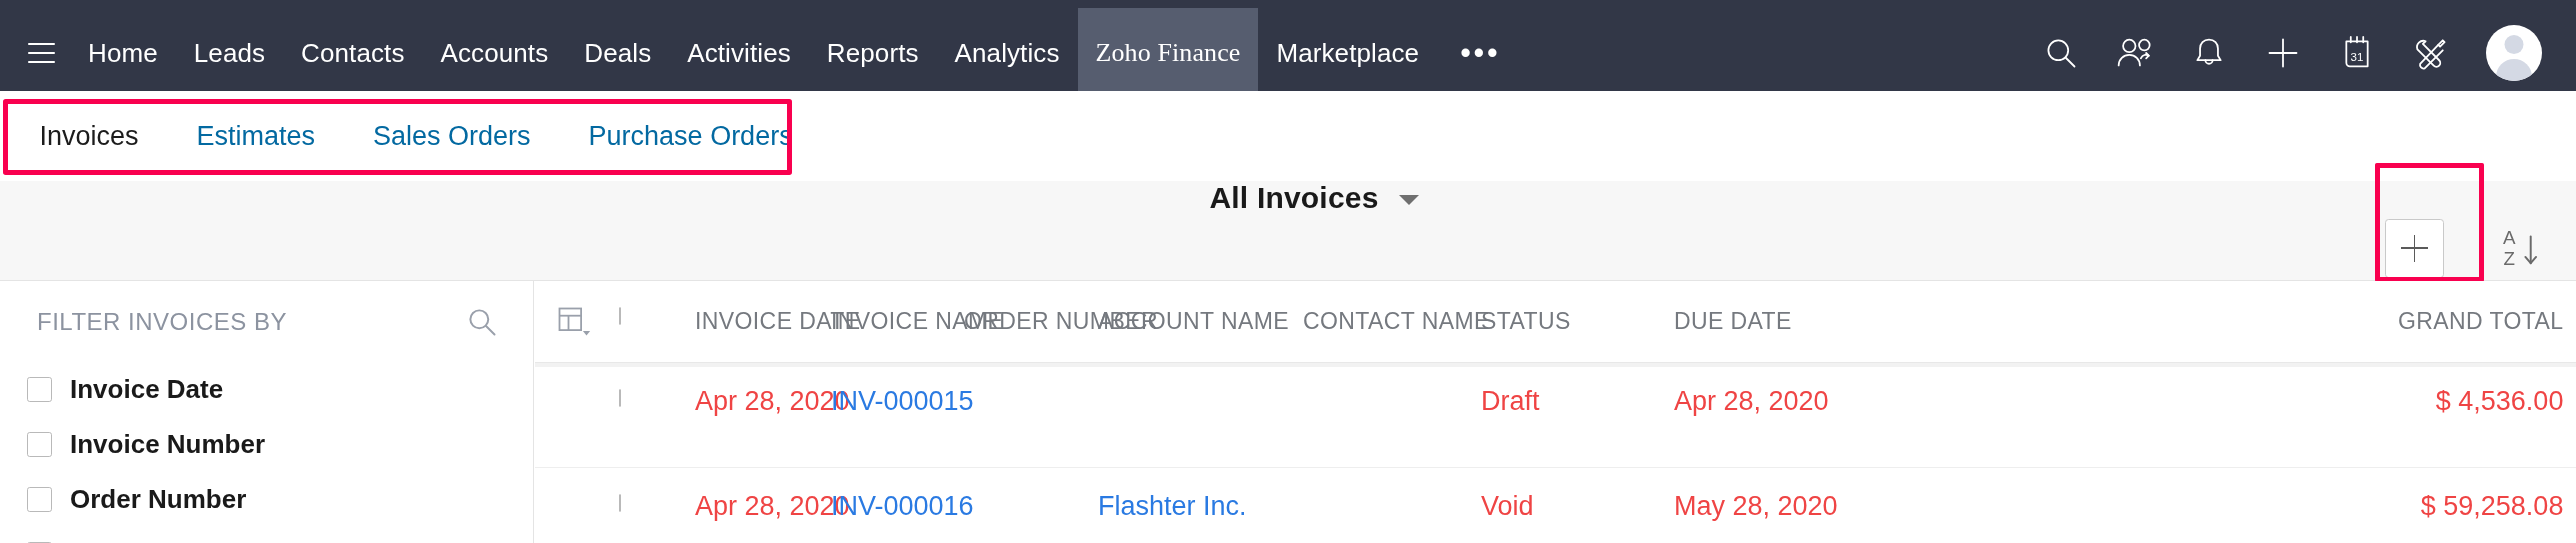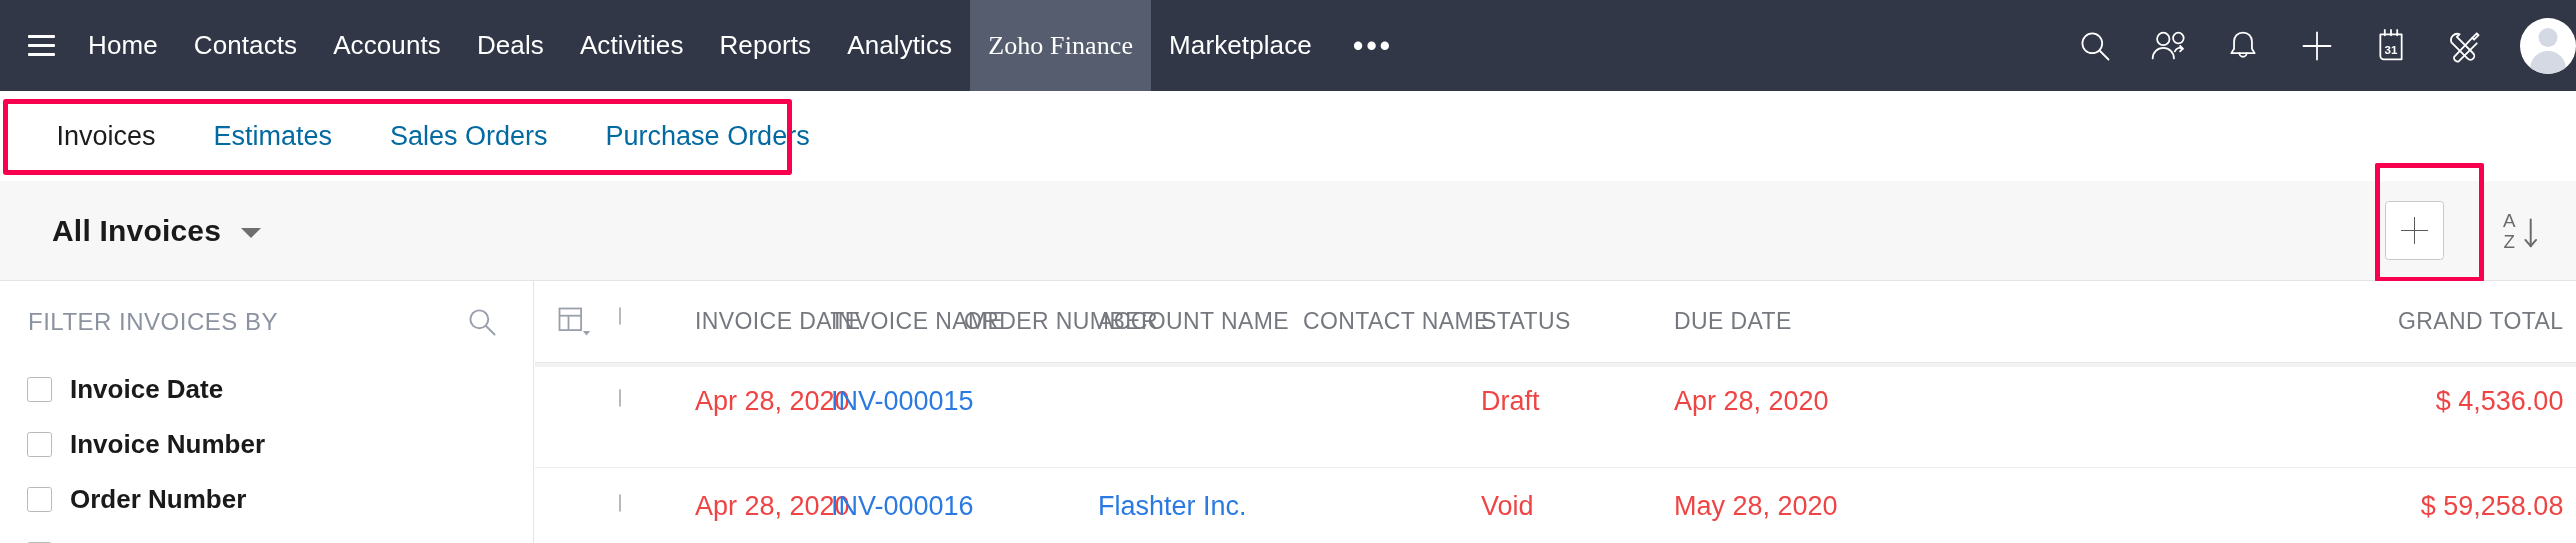--- a/index.html
+++ b/index.html
@@ -8,21 +8,21 @@
     background: #ffffff;
     font-family: "Liberation Sans", sans-serif;
     overflow: hidden;
   }
 
   
   .topnav {
     position: absolute; top: 0; left: 0;
     width: 2576px; height: 106px;
     background: #323747;
-    display: flex; align-items: flex-start;
+    display: flex; align-items: center;
   }
   .hamburger {
     width: 70px; height: 91px;
     display: flex; flex-direction: column;
     align-items: center; justify-content: center; gap: 6.3px;
     cursor: pointer; padding-left: 12.6px;
   }
   .hamburger span { display:block; width: 27px; height: 2.7px; background: #ffffff; border-radius:0.9px; }
 
   .navitems { display: flex; align-items: stretch; }
@@ -39,21 +39,21 @@
   .navitem.active { background: #565d6f; font-family: Liberation Serif, serif; }
   .navdots {
     display: flex; align-items: center; justify-content:center;
     padding: 0 23px; height:91px; cursor:pointer;
     color:#ffffff; font-size: 30.5px; letter-spacing: 2.7px; line-height: 0.3;
   }
 
   .navright {
     margin-left: auto;
     display: flex; align-items: center; gap: 4px;
-    font-weight: bold;
+    padding-right: 34px;
   }
   .navicon {
     width: 70px; height: 91px;
     display: flex; align-items: center; justify-content: center;
     cursor: pointer;
   }
   .navicon svg { display: block; }
   .avatar {
     width: 56px; height: 56px; border-radius: 50%;
     background: #ffffff; margin-left: 16px;
@@ -72,21 +72,21 @@
   
   .subtabbar {
     position: absolute; top: 91px; left: 0;
     width: 2576px; height: 91px;
     background: #ffffff;
     border-bottom: 0.9px solid #e6e6e6;
   }
   .subtabs {
     position:absolute; left: 0; top: 0;
     display: flex; align-items: center; height: 91px;
-    padding-left: 51px;
+    padding-left: 34px;
   }
   .subtab {
     font-size: 27px; color: #0369a1;
     padding: 0 29px; cursor: pointer; white-space: nowrap;
   }
   .subtab:first-child { padding-left: 5.4px; }
   .subtab.active { color: #1c1c1c; }
 
   
   .anno-subtabs {
@@ -95,21 +95,21 @@
     border: 5.4px solid #f9004f; border-radius: 2.7px;
     pointer-events: none;
   }
 
   
   .toolbar {
     position: absolute; top: 181px; left: 0;
     width: 2576px; height: 100px;
     background: #f7f7f7;
     border-bottom: 0.9px solid #e4e4e4;
-    display: flex; align-items: center;
+    display: flex; align-items: center; flex-direction: column;
   }
   .viewselect {
     display: flex; align-items: center; gap: 20px;
     margin-left: 52px; cursor: pointer;
   }
   .viewselect .label { font-size: 30px; font-weight: bold; color: #1a1a1a; letter-spacing: 0.2px;}
   .caret {
     width: 0; height: 0; margin-top: 4.5px;
     border-left: 10px solid transparent;
     border-right: 10px solid transparent;
@@ -145,21 +145,21 @@
 
   
   .sidebar {
     position: absolute; top: 281px; left: 0;
     width: 534px; height: 263px;
     background: #ffffff;
     border-right: 0.9px solid #e4e4e4;
   }
   .sidebar-head {
     display:flex; align-items:center;
-    height: 81px; padding: 0 34px 0 28px;
+    height: 81px; padding: 0 34px 0 37px;
   }
   .sidebar-title {
     font-size: 24px; color: #8c93a0; letter-spacing: 0.5px; white-space: nowrap;
   }
   .sidebar-search { margin-left:auto; cursor:pointer; display:flex; }
   .filter-list { padding-left: 27px; }
   .filter-item {
     display:flex; align-items:center; gap: 18px;
     height: 55px; cursor:pointer;
   }
@@ -220,20 +220,21 @@
 <div class="topnav">
 
   <div class="hamburger">
     <span></span>
     <span></span>
     <span></span>
   </div>
 
   <div class="navitems">
     <div class="navitem">Home</div>
+    <div class="navitem">Leads</div>
     <div class="navitem">Contacts</div>
     <div class="navitem">Accounts</div>
     <div class="navitem">Deals</div>
     <div class="navitem">Activities</div>
     <div class="navitem">Reports</div>
     <div class="navitem">Analytics</div>
     <div class="navitem active">Zoho Finance</div>
     <div class="navitem">Marketplace</div>
     <div class="navdots">•••</div>
   </div>

